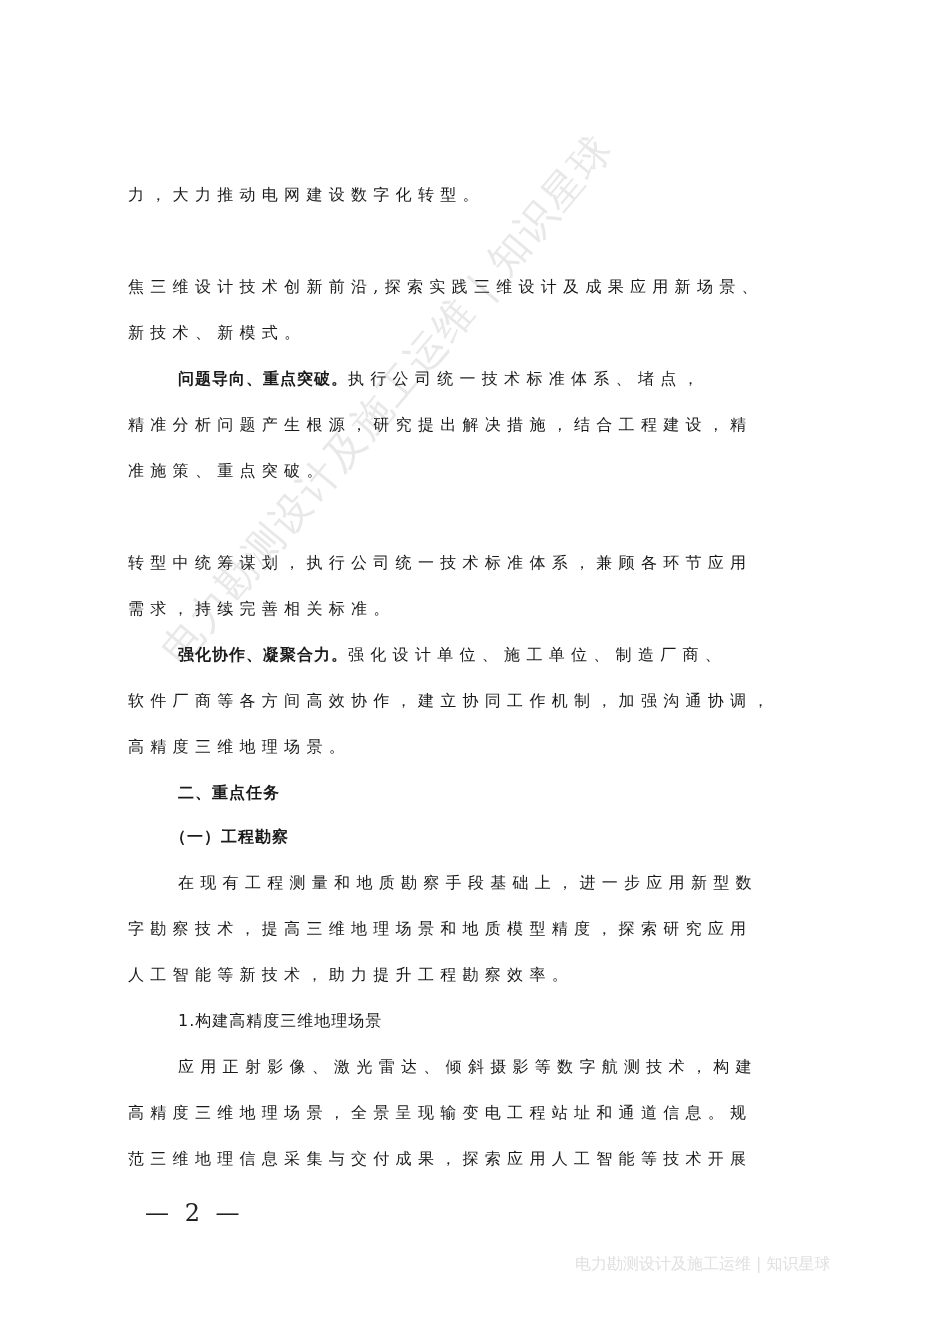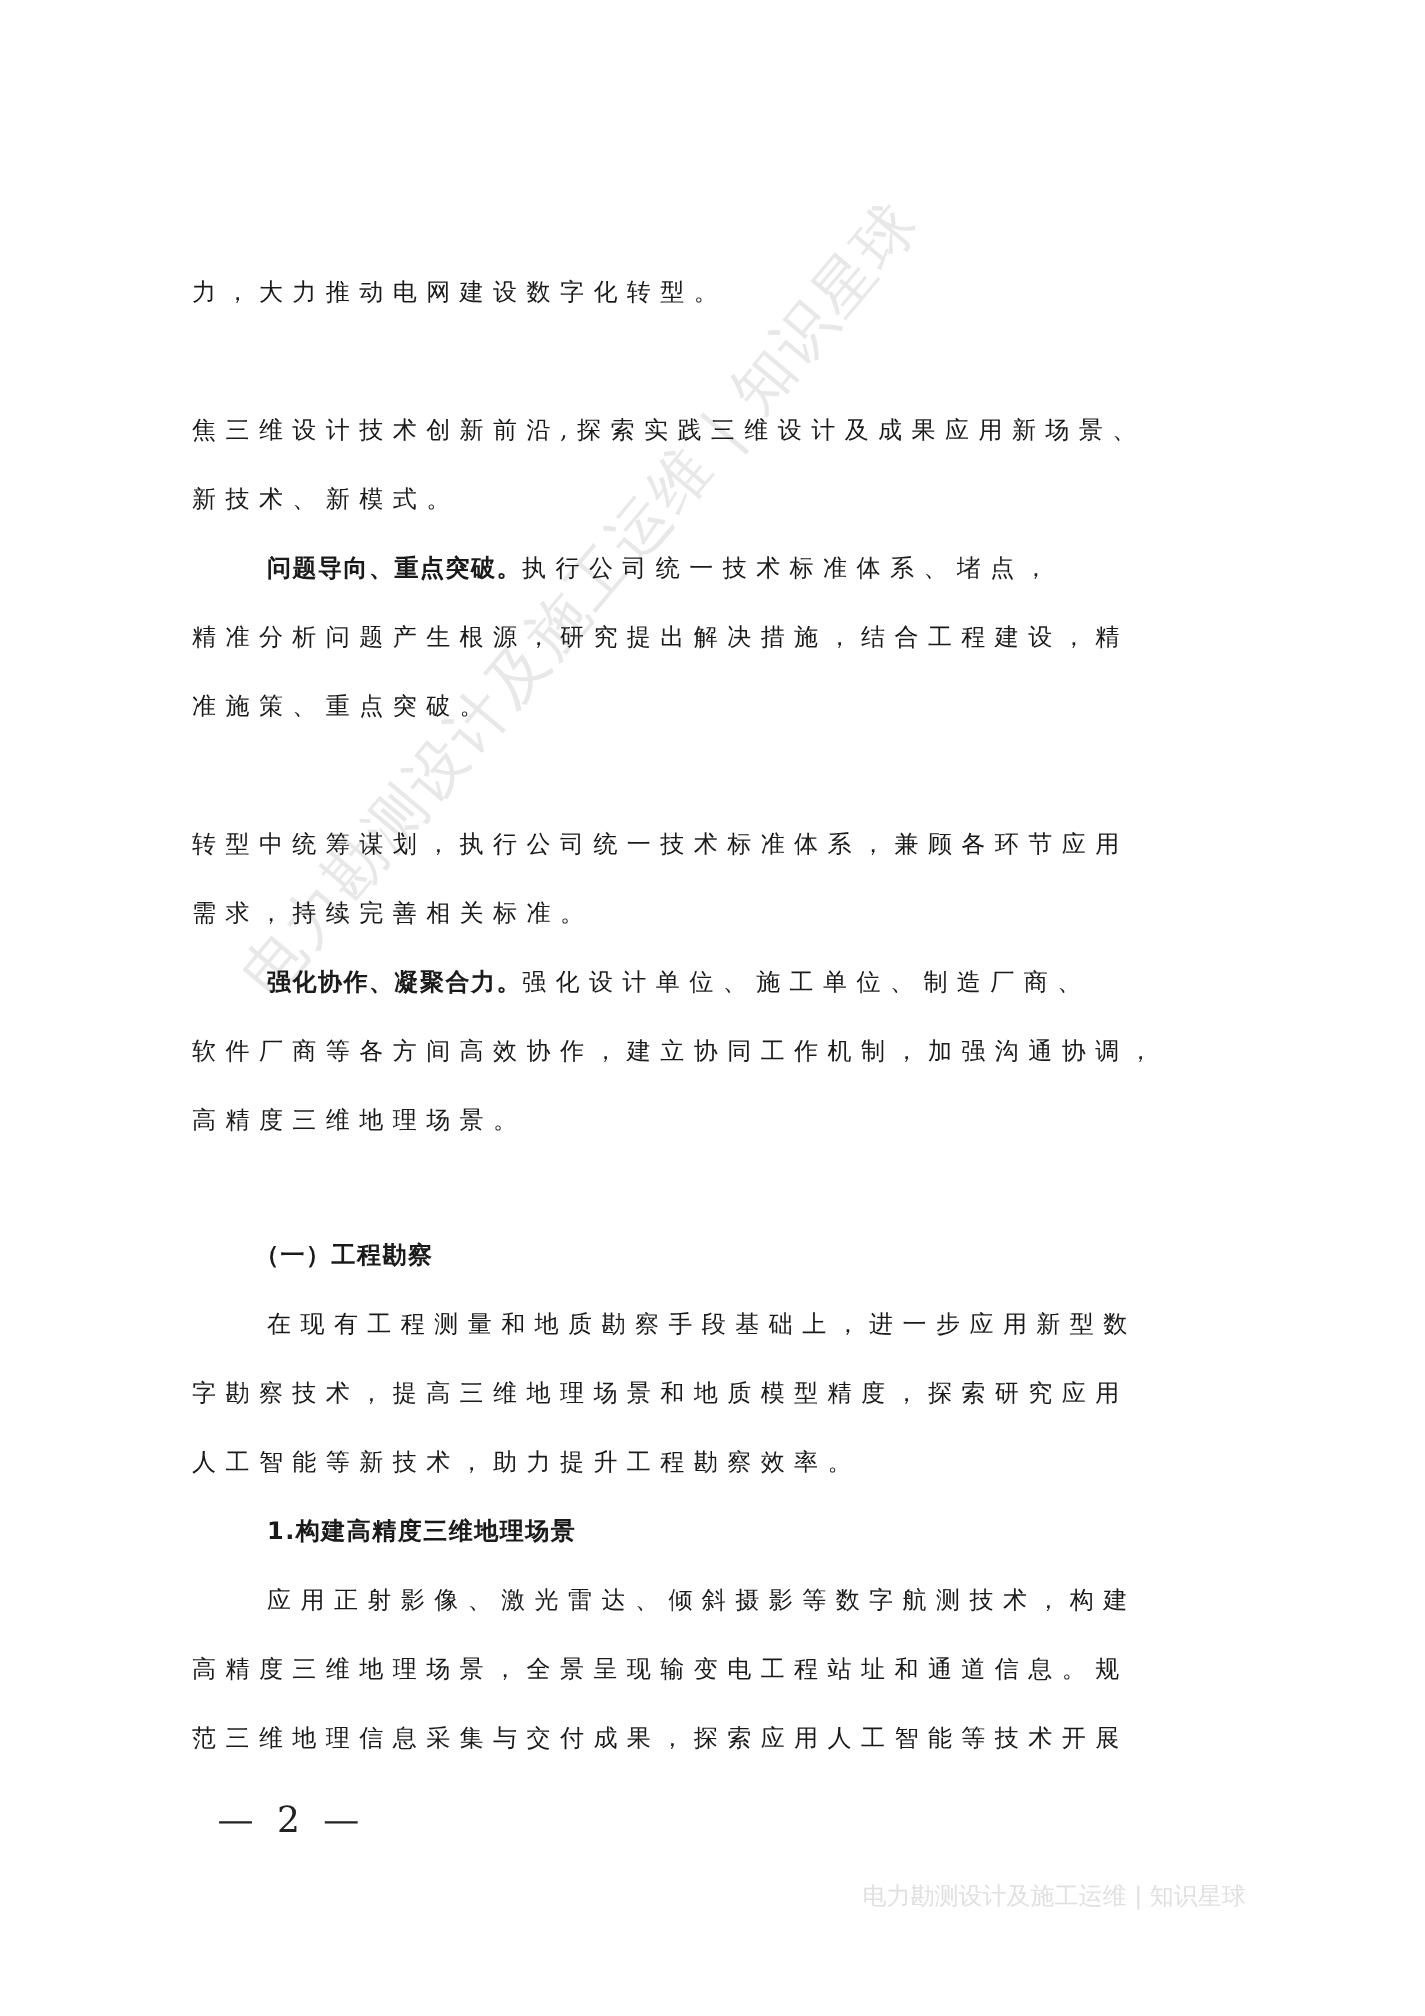--- a/index.html
+++ b/index.html
@@ -114,33 +114,34 @@
   <div class="line" style="top:586px">
     <span>需求，持续完善相关标准。</span>
   </div>
   <div class="line" style="top:678px">
     <span>软件厂商等各方间高效协作，建立协同工作机制，加强沟通协调，</span>
   </div>
   <div class="line" style="top:724px">
     <span>高精度三维地理场景。</span>
   </div>
 
+  <div class="line indent heading" style="top:770px">二、重点任务</div>
   <div class="line heading" style="top:814px; left:170px;">（一）工程勘察</div>
 
   <div class="line indent" style="top:860px">
     <span>在现有工程测量和地质勘察手段基础上，进一步应用新型数</span>
   </div>
   <div class="line" style="top:906px">
     <span>字勘察技术，提高三维地理场景和地质模型精度，探索研究应用</span>
   </div>
   <div class="line" style="top:952px">
     <span>人工智能等新技术，助力提升工程勘察效率。</span>
   </div>
 
-  <div class="line indent heading" style="top:998px; font-weight:bold;">1.构建高精度三维地理场景</div>
+  <div class="line indent heading" style="top:998px; font-weight:normal;">1.构建高精度三维地理场景</div>
 
   <div class="line indent" style="top:1044px">
     <span>应用正射影像、激光雷达、倾斜摄影等数字航测技术，构建</span>
   </div>
   <div class="line" style="top:1090px">
     <span>高精度三维地理场景，全景呈现输变电工程站址和通道信息。规</span>
   </div>
   <div class="line" style="top:1136px">
     <span>范三维地理信息采集与交付成果，探索应用人工智能等技术开展</span>
   </div>

